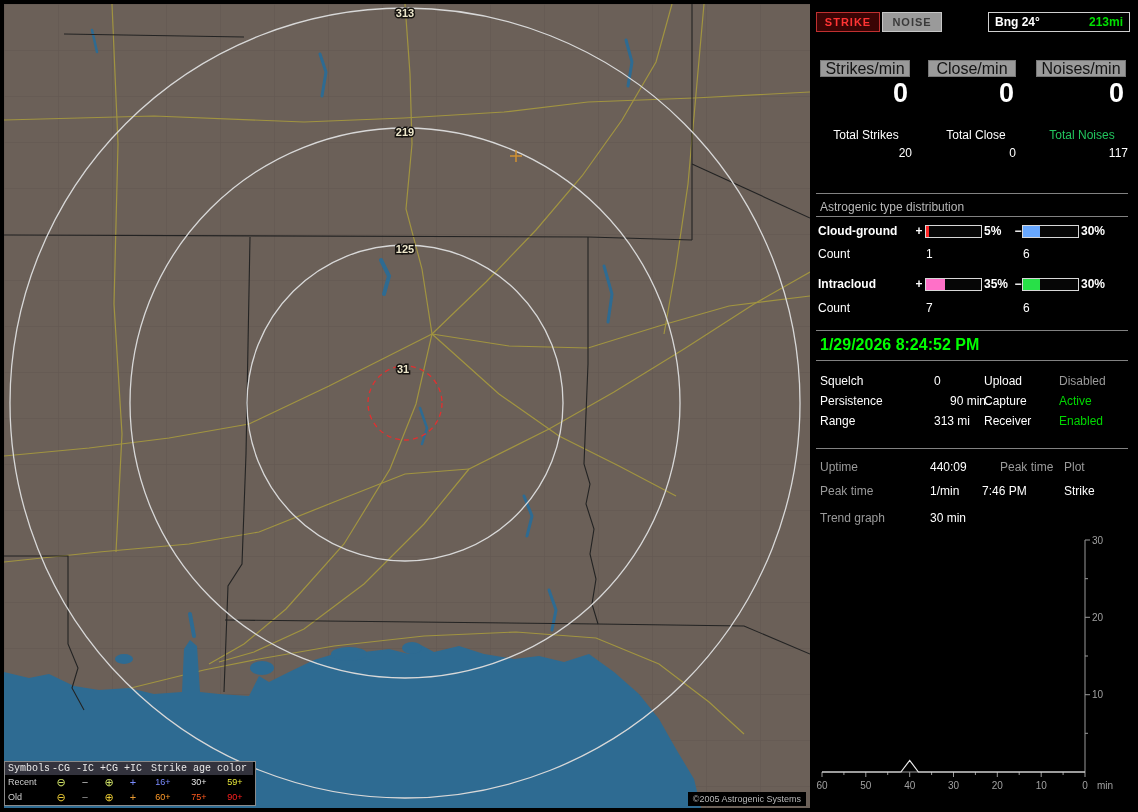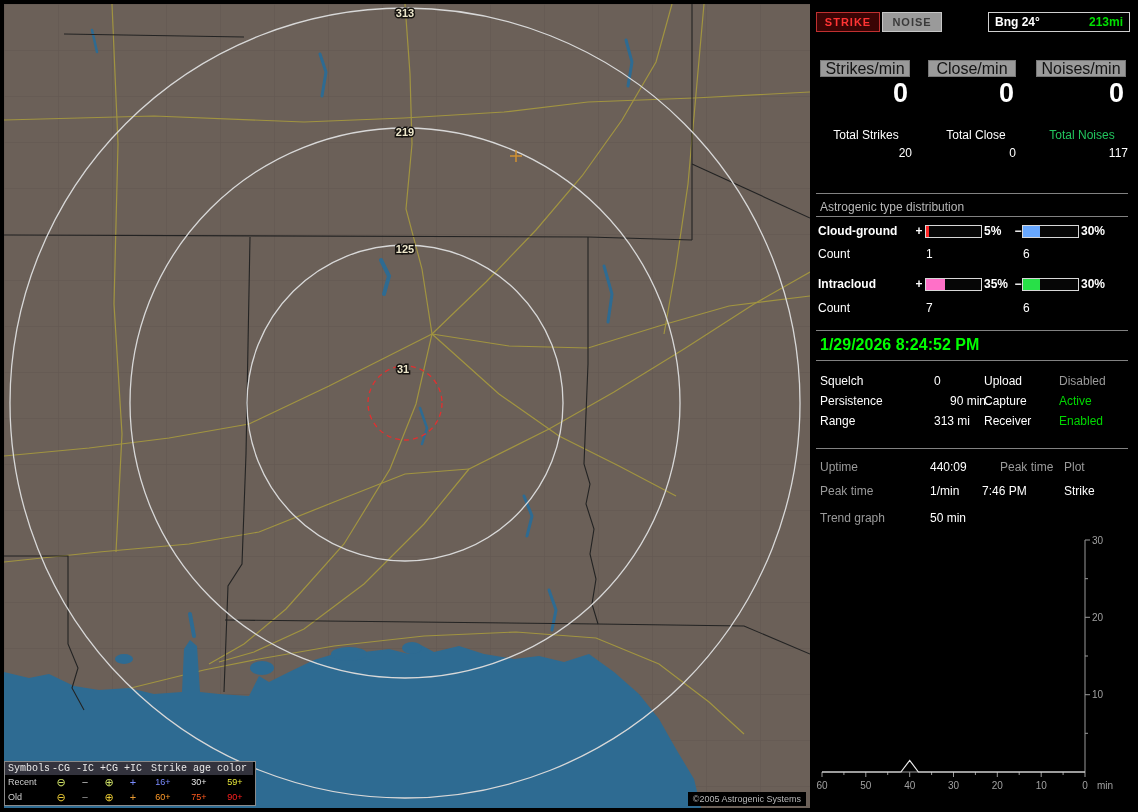--- a/index.html
+++ b/index.html
@@ -264,21 +264,21 @@
   <div class="val" style="left:118px;top:460px">440:09</div>
   <div class="lab-dim" style="left:188px;top:460px">Peak time</div>
   <div class="lab-dim" style="left:252px;top:460px">Plot</div>
 
   <div class="lab-dim" style="left:8px;top:484px">Peak time</div>
   <div class="val" style="left:118px;top:484px">1/min</div>
   <div class="val" style="left:170px;top:484px">7:46 PM</div>
   <div class="val" style="left:252px;top:484px">Strike</div>
 
   <div class="lab-dim" style="left:8px;top:511px">Trend graph</div>
-  <div class="val" style="left:118px;top:511px">50 min</div>
+  <div class="val" style="left:118px;top:511px">30 min</div>
 
   <div style="left:0;top:532px;width:326px;height:280px">
     <svg class="graph" width="326" height="280" viewBox="0 0 326 280">
 
       <line x1="273" y1="8" x2="273" y2="240"></line>
       <line x1="10" y1="240" x2="273" y2="240"></line>
 
       <line x1="273" y1="8" x2="278" y2="8"></line>
         <line x1="273" y1="85.3" x2="278" y2="85.3"></line>
       <line x1="273" y1="162.7" x2="278" y2="162.7"></line>

